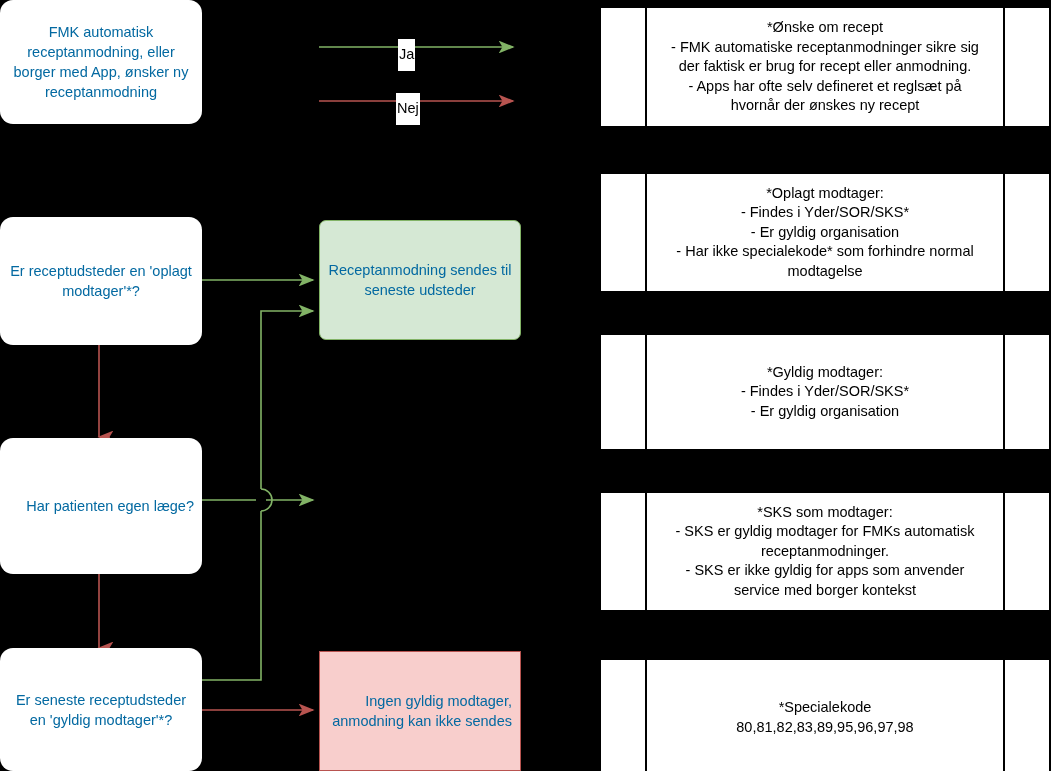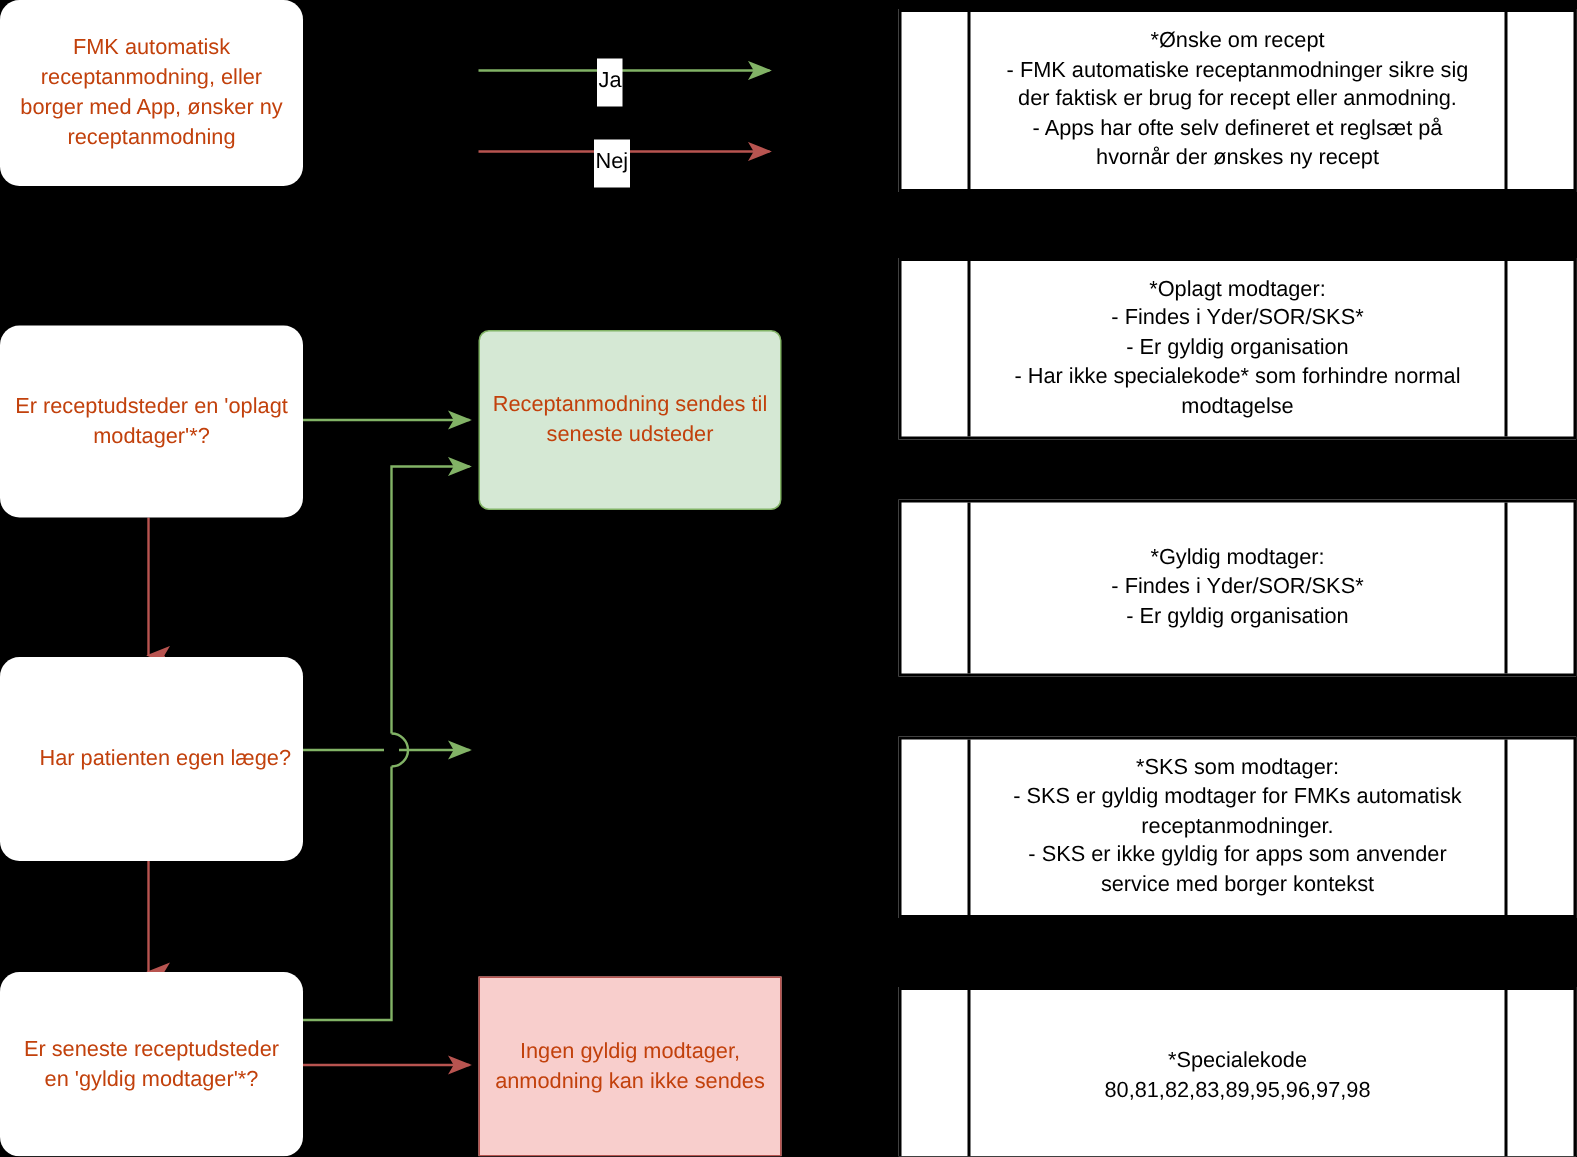--- a/index.html
+++ b/index.html
@@ -20,21 +20,21 @@
   }
   .node {
     position: absolute;
     box-sizing: border-box;
     display: flex;
     align-items: center;
     justify-content: center;
     text-align: center;
     font-size: 14.5px;
     line-height: 1.38;
-    color: #c2410c;
+    color: #0369a1;
     padding: 4px 8px;
   }
   .node-rounded {
     background: #ffffff;
     border-radius: 13px;
   }
   .node-green {
     background: #d5e8d4;
     border: 1px solid #82b366;
   }
@@ -171,21 +171,21 @@
 
   <div class="node node-rounded" style="left:0px; top:438px; width:202px; height:136px;justify-content:flex-end;">
     <span>Har patienten egen læge?</span>
   </div>
 
 
   <div class="node node-rounded" style="left:0px; top:648px; width:202px; height:123px;">
     <span>Er seneste receptudsteder en 'gyldig modtager'*?</span>
   </div>
 
-  <div class="node node-pink" style="left:319px; top:651px; width:202px; height:120px;">
+  <div class="node node-pink" style="left:319px; top:651px; width:202px; height:120px;text-align:right;">
     <span>Ingen gyldig modtager, anmodning kan ikke sendes</span>
   </div>
 
   <div class="legend" style="left:599px; top:6px; width:452px; height:122px;">
     <div class="legend-col-left"></div>
     <div class="legend-col-mid">*Ønske om recept
 - FMK automatiske receptanmodninger sikre sig der faktisk er brug for recept eller anmodning.
 - Apps har ofte selv defineret et reglsæt på hvornår der ønskes ny recept</div>
     <div class="legend-col-right"></div>
   </div>

